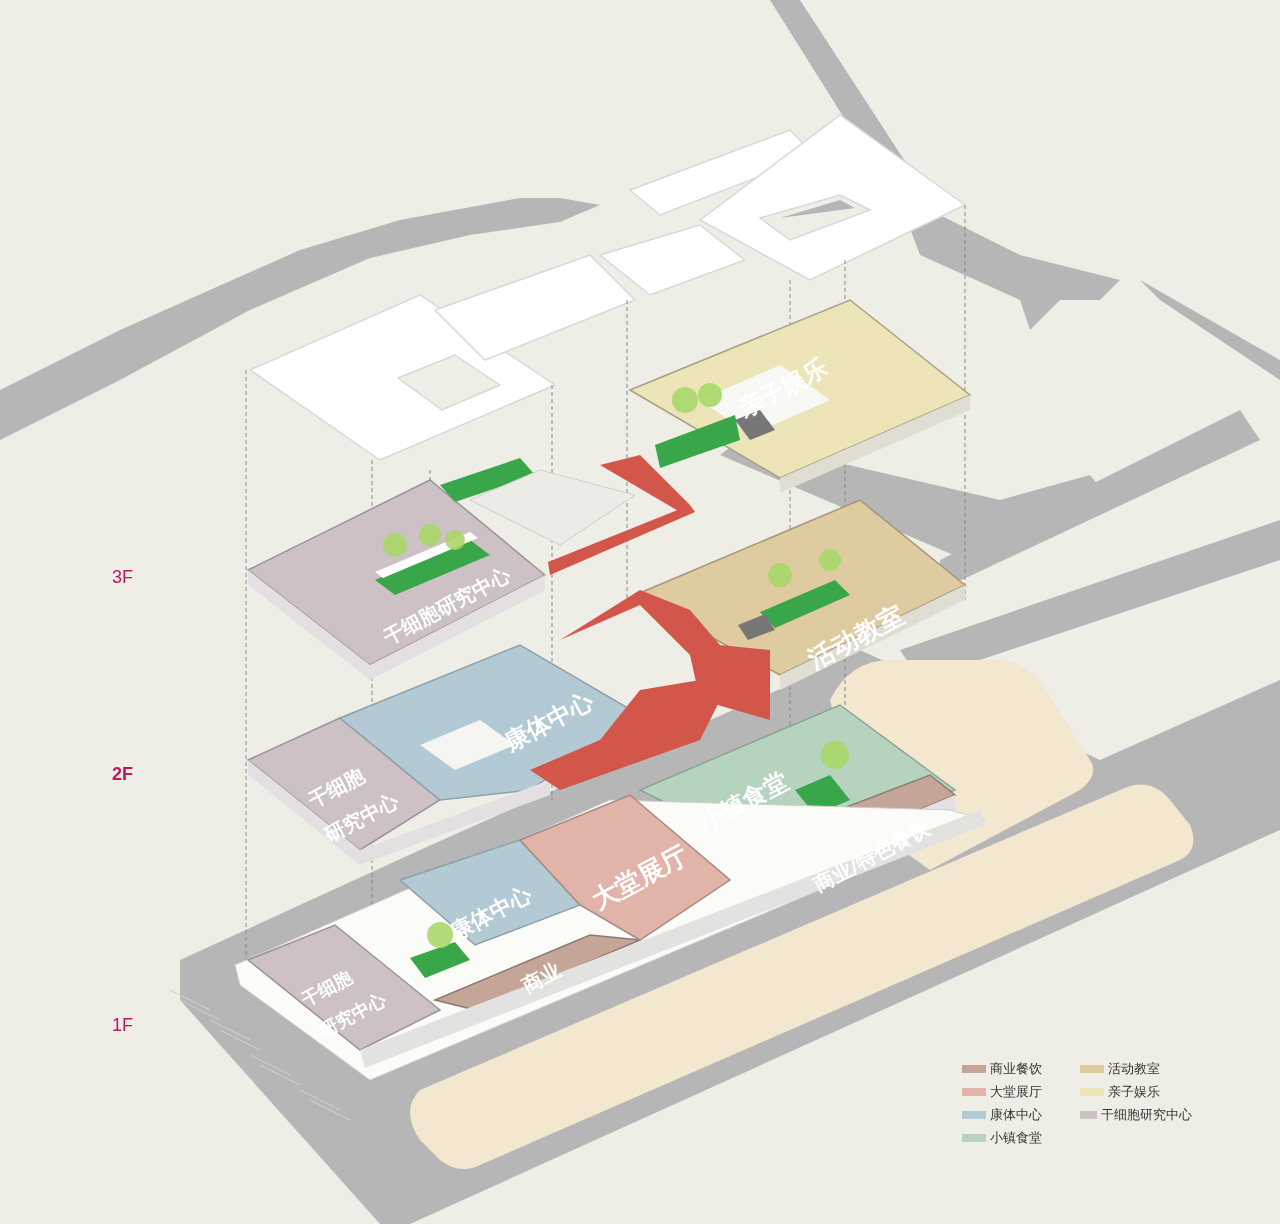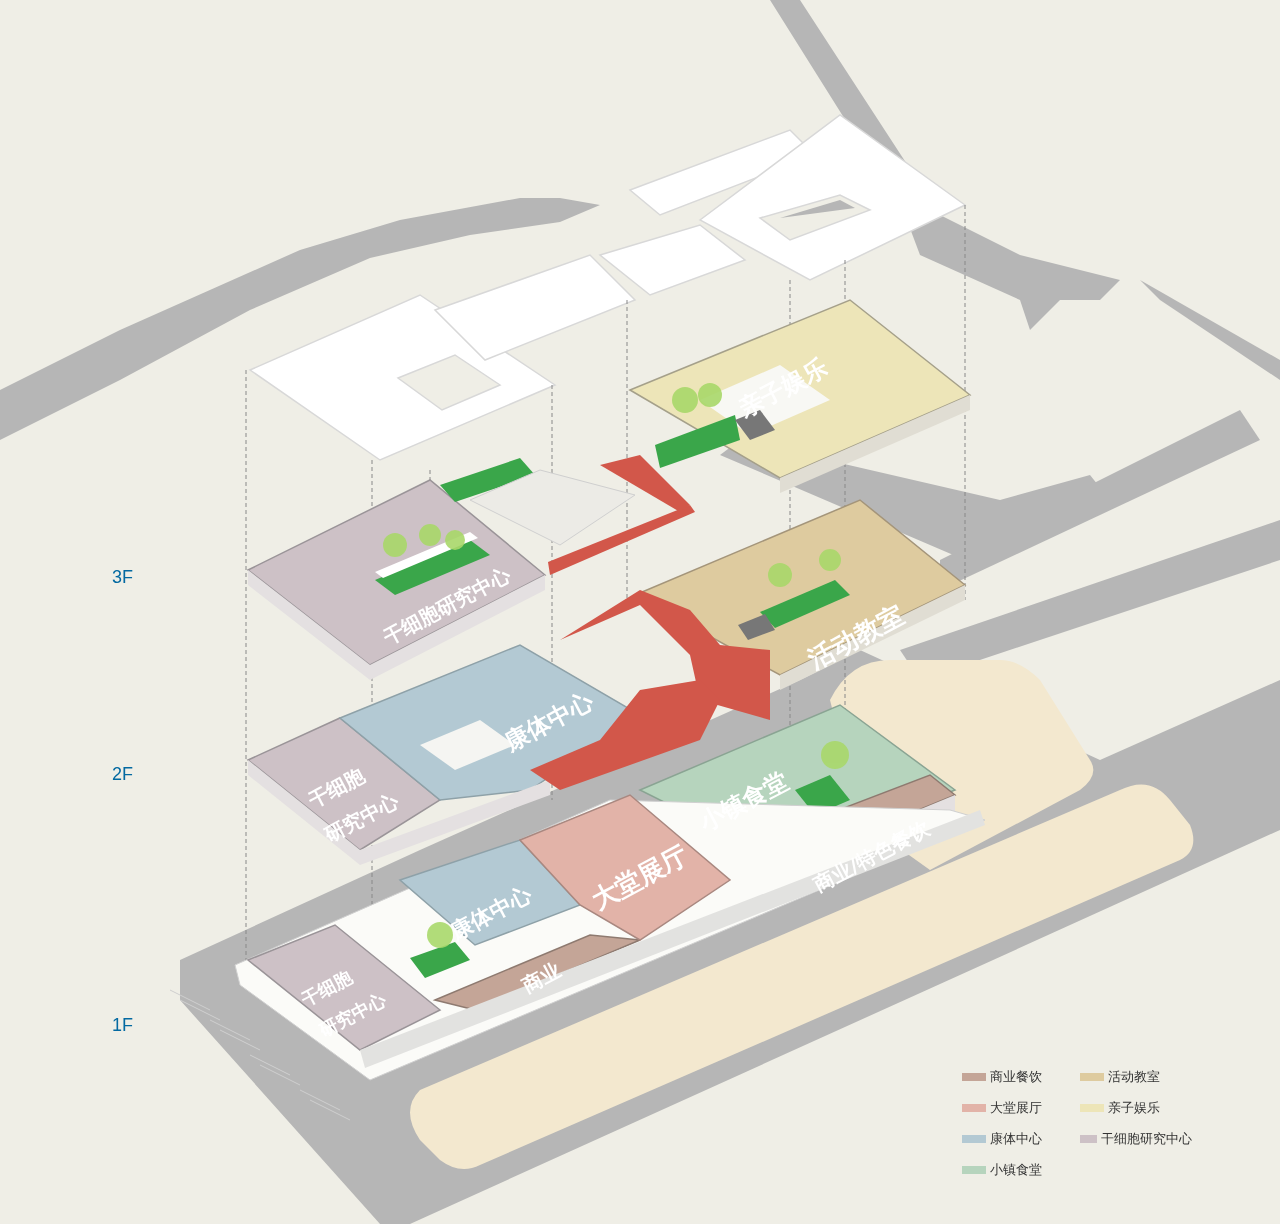--- a/index.html
+++ b/index.html
@@ -1,22 +1,22 @@
 <!DOCTYPE html>
 <html><head>
 <meta charset="utf-8">
 <style>
   html, body { margin:0; padding:0; }
   body { width:1280px; height:1224px; background:#efeee6; overflow:hidden; position:relative; font-family:"DejaVu Sans", sans-serif; }
   #stage { position:absolute; left:0; top:0; width:1280px; height:1224px; }
-  .floor-label { position:absolute; font-family:"Liberation Sans", sans-serif; font-size:18px; color:#0369a1; }
+  .floor-label { position:absolute; font-family:"Liberation Sans", sans-serif; font-size:18px; color:#be185d; }
   .zone-label { font-family:"DejaVu Sans", sans-serif; font-weight:bold; fill:#ffffff; }
   .legend { position:absolute; left:962px; top:1060px; width:230px; font-size:13px; color:#333; }
   .legend-grid { display:grid; grid-template-columns: 118px 112px; row-gap:6px; }
-  .legend-item { display:flex; align-items:center; gap:4px; height:17px;margin-top:8px; }
+  .legend-item { display:flex; align-items:center; gap:4px; height:17px; }
   .swatch { width:24px; height:8px; display:inline-block; }
   .legend-text { white-space:nowrap; }
 </style>
 </head>
 <body>
 
 <svg id="stage" viewBox="0 0 1280 1224" xmlns="http://www.w3.org/2000/svg">
 
   <g fill="#b6b6b6">
     <polygon points="770,0 800,0 940,215 1020,255 1120,280 1100,300 1060,300 1030,330 1020,300 920,255 905,215"></polygon>
@@ -143,21 +143,21 @@
     <text class="zone-label" x="800" y="862" font-size="20" transform="rotate(-28 870 840)">商业/特色餐饮</text>
     <text class="zone-label" x="583" y="890" font-size="26" transform="rotate(-28 630 870)">大堂展厅</text>
     <text class="zone-label" x="443" y="920" font-size="22" transform="rotate(-28 490 905)">康体中心</text>
     <text class="zone-label" x="520" y="985" font-size="20" transform="rotate(-28 540 975)">商业</text>
     <text class="zone-label" x="298" y="995" font-size="18" transform="rotate(-28 325 985)">干细胞</text>
     <text class="zone-label" x="315" y="1022" font-size="18" transform="rotate(-28 350 1012)">研究中心</text>
   </g>
 </svg>
 
 <div class="floor-label" style="left:112px; top:567px;">3F</div>
-<div class="floor-label" style="left:112px; top:764px;">2F</div>
+<div class="floor-label" style="left:112px; top:764px;font-weight:bold;">2F</div>
 <div class="floor-label" style="left:112px; top:967px;margin-top:48px;">1F</div>
 
 <div class="legend">
   <div class="legend-grid">
     <div class="legend-item">
       <span class="swatch" style="background:#c4a597"></span>
       <span class="legend-text">商业餐饮</span>
     </div>
     <div class="legend-item">
       <span class="swatch" style="background:#decb9f"></span>

